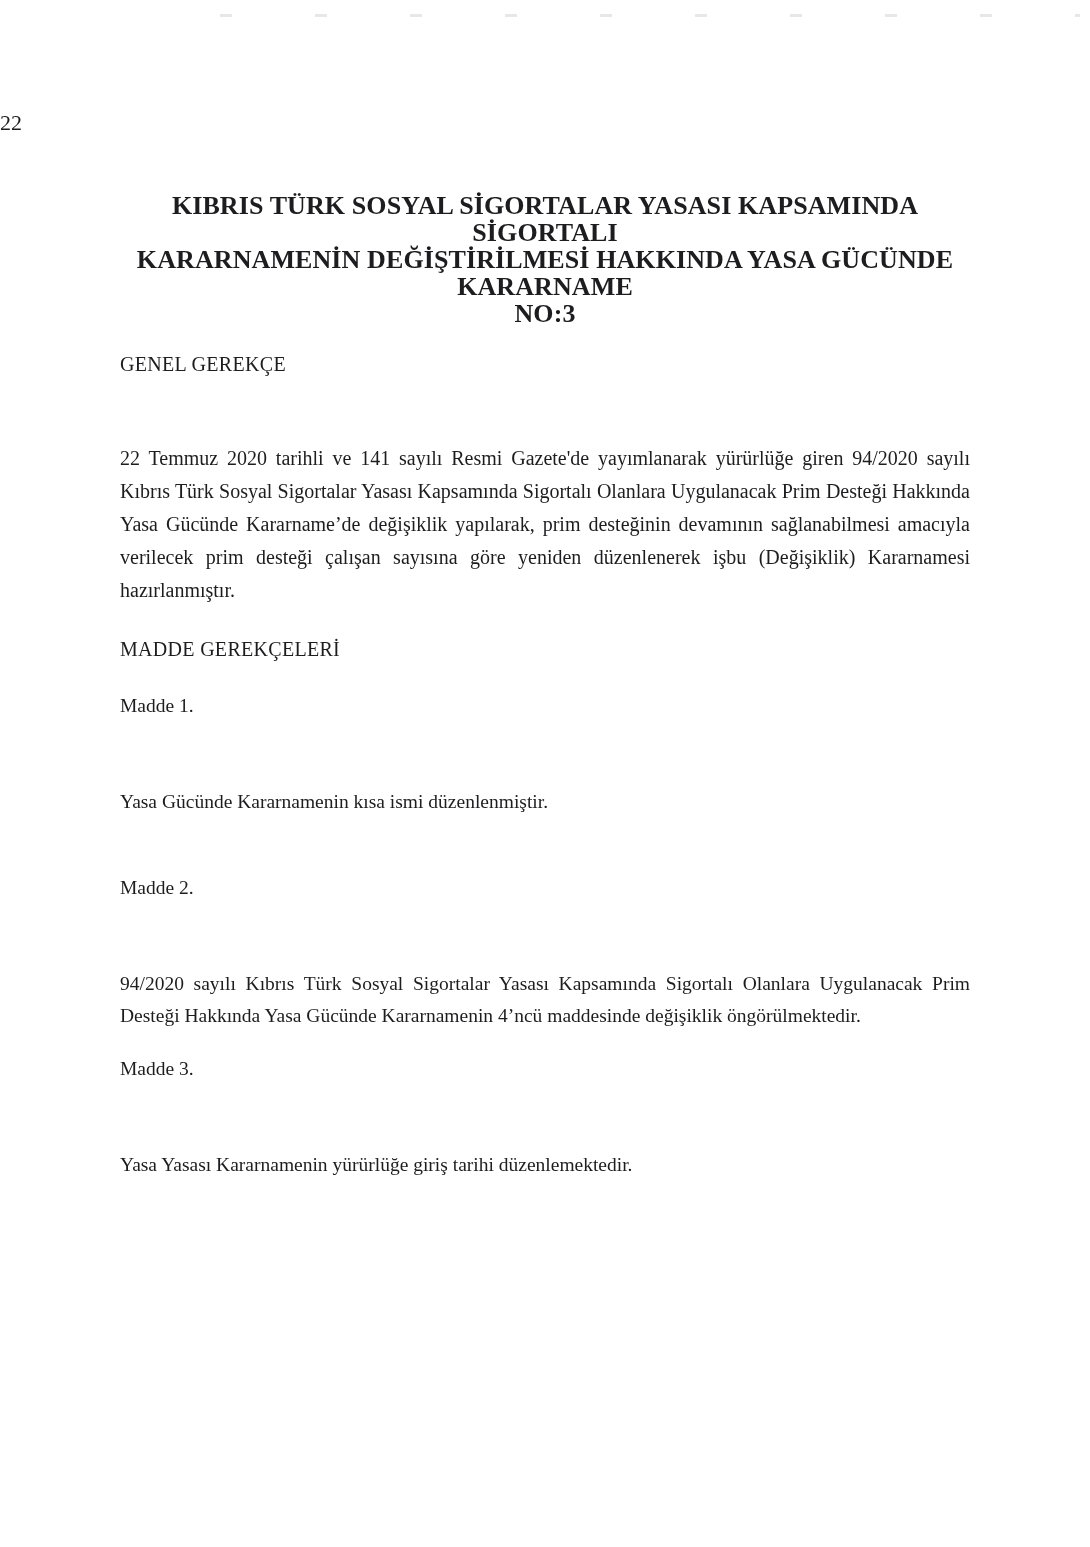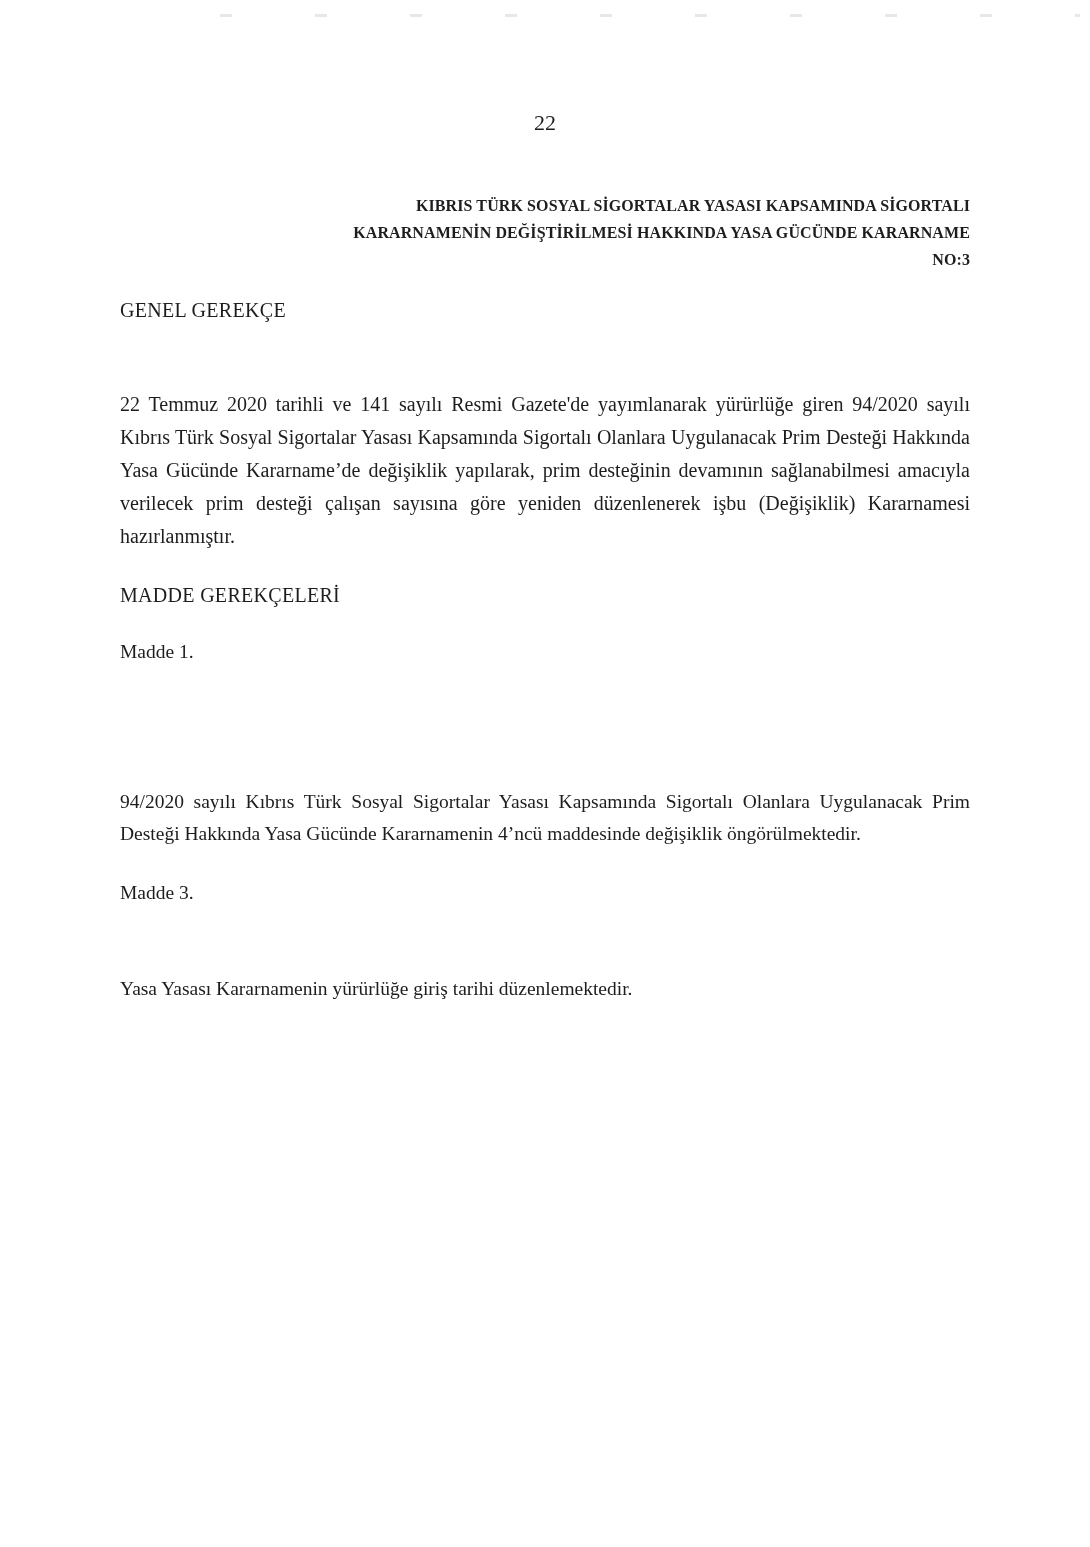--- a/index.html
+++ b/index.html
@@ -25,32 +25,32 @@
     right: 10px;
     height: 3px;
     background: repeating-linear-gradient(
       90deg,
       rgba(60,60,60,0.12) 0px, rgba(60,60,60,0.12) 12px,
       transparent 12px, transparent 95px
     );
   }
   .page-number {
     padding-top: 108px;
-    text-align: center;
+    text-align: left;
     font-size: 22px;
     line-height: 30px;
   }
   .content {
     margin-left: 120px;
     width: 850px;
   }
   .doc-title {
     margin: 54px 0 0 0;
-    text-align: right;
-    font-size: 16px;
+    text-align: center;
+    font-size: 26px;
     font-weight: 700;
     line-height: 27px;
     letter-spacing: 0.1px;
   }
   .title-line { display: block; }
   .section-heading {
     margin: 26px 0 0 0;
     font-size: 20px;
     font-weight: 400;
     letter-spacing: 0.3px;
@@ -73,21 +73,21 @@
   .madde-label {
     flex: 0 0 96px;
     white-space: nowrap;
   }
   .madde-text {
     flex: 1;
     text-align: justify;
   }
   .madde-1 { margin-top: 29px; }
   .madde-2 { margin-top: 54px; }
-  .madde-3 { margin-top: 27px; }
+  .madde-3 { margin-top: 21px; }
 </style>
 </head>
 <body>
 
 <div class="page">
 
   <div class="scan-artifacts"></div>
 
   <div class="page-number">22</div>
 
@@ -100,23 +100,25 @@
     </h1>
 
     <h2 class="section-heading">GENEL GEREKÇE</h2>
 
     <p class="body-paragraph">22 Temmuz 2020 tarihli ve 141 sayılı Resmi Gazete'de yayımlanarak yürürlüğe giren 94/2020 sayılı Kıbrıs Türk Sosyal Sigortalar Yasası Kapsamında Sigortalı Olanlara Uygulanacak Prim Desteği Hakkında Yasa Gücünde Kararname’de değişiklik yapılarak, prim desteğinin devamının sağlanabilmesi  amacıyla  verilecek prim desteği çalışan sayısına göre yeniden düzenlenerek işbu (Değişiklik) Kararnamesi hazırlanmıştır.</p>
 
     <h2 class="section-heading articles-heading">MADDE GEREKÇELERİ</h2>
 
     <div class="madde madde-1">
       <span class="madde-label">Madde 1.</span>
+      <span class="madde-text">Yasa Gücünde Kararnamenin kısa ismi düzenlenmiştir.</span>
     </div>
 
     <div class="madde madde-2">
+      <span class="madde-label">Madde 2.</span>
       <span class="madde-text">94/2020 sayılı Kıbrıs Türk Sosyal Sigortalar Yasası Kapsamında Sigortalı Olanlara Uygulanacak Prim Desteği Hakkında Yasa Gücünde Kararnamenin 4’ncü maddesinde değişiklik öngörülmektedir.</span>
     </div>
 
     <div class="madde madde-3">
       <span class="madde-label">Madde 3.</span>
       <span class="madde-text">Yasa Yasası Kararnamenin yürürlüğe giriş tarihi düzenlemektedir.</span>
     </div>
 
   </div>
 </div>

